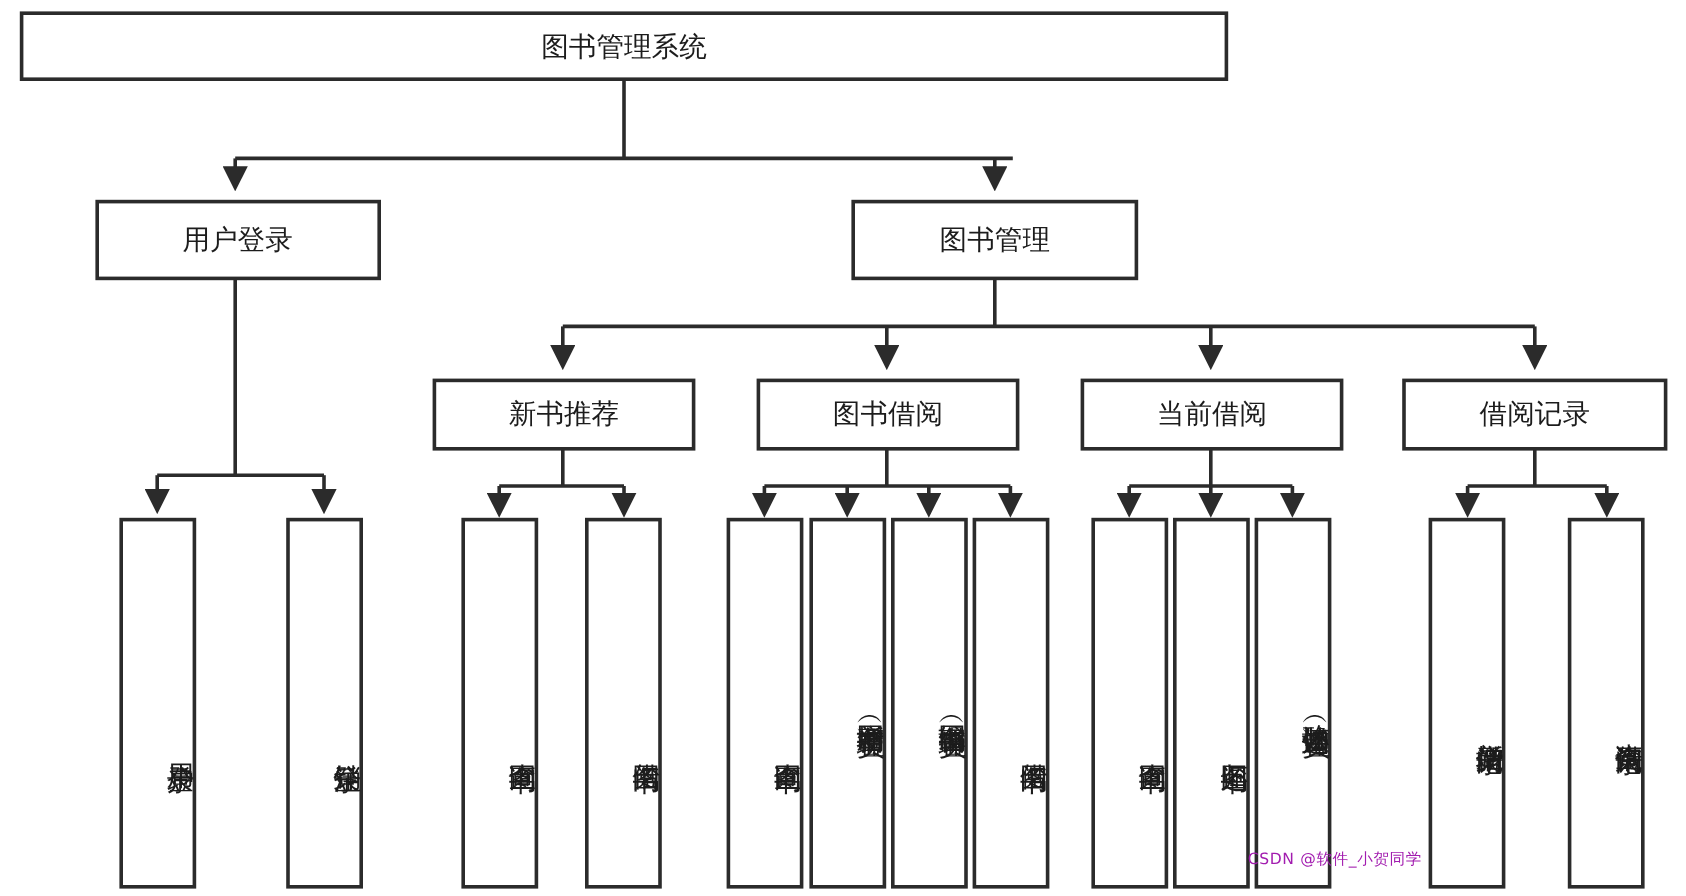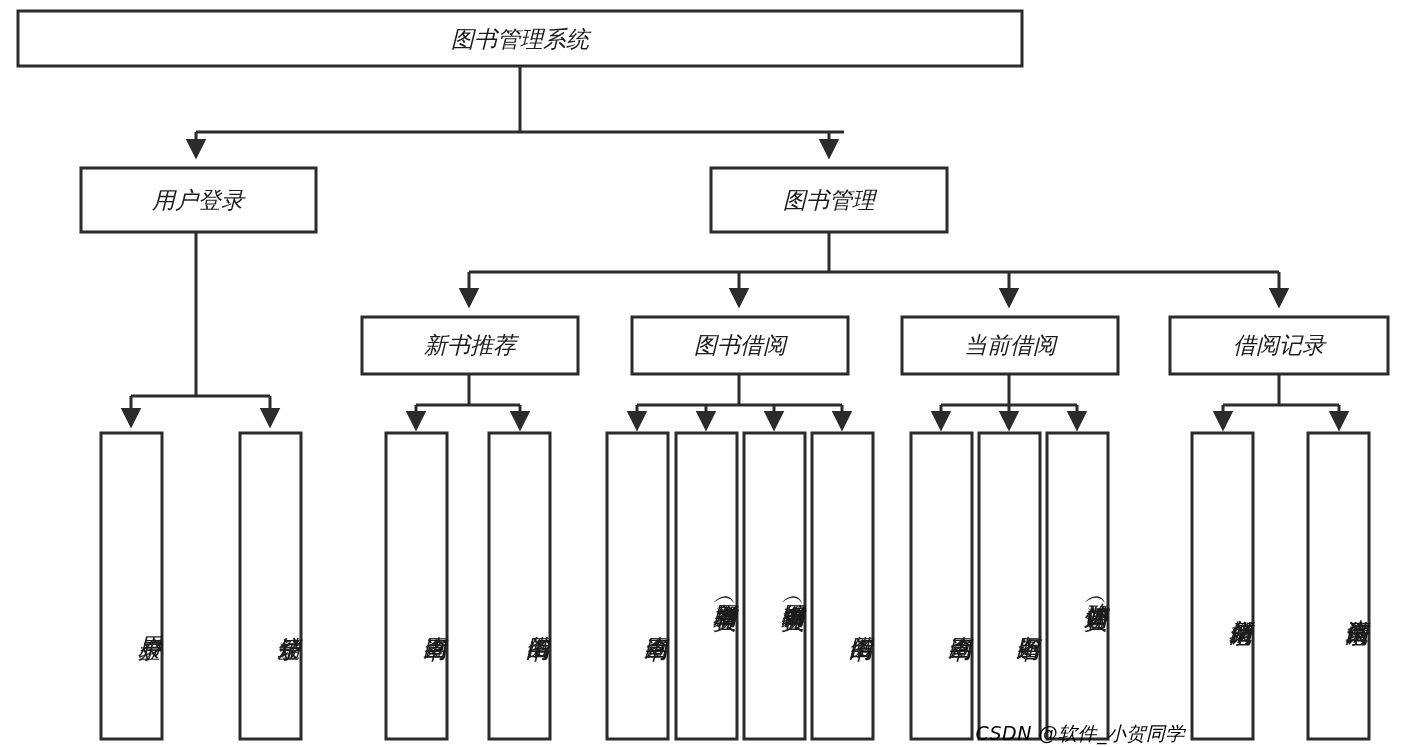--- a/index.html
+++ b/index.html
@@ -11,21 +11,20 @@
     width: 1405px;
     height: 747px;
     font-family: "DejaVu Sans", "Liberation Sans", sans-serif;
     overflow: hidden;
   }
   #diagram-root {
     position: relative;
     width: 1193px;
     height: 747px;
     background: #ffffff;
-    font-style: italic;
   }
   svg#tree-svg {
     position: absolute;
     top: 0;
     left: 0;
     width: 1405px;
     height: 747px;
   }
   .node-rect {
     fill: #ffffff;
@@ -60,24 +59,24 @@
     letter-spacing: 1px;
     display: flex;
     align-items: flex-start;
     justify-content: center;
     white-space: nowrap;
     pointer-events: none;
   }
   .watermark {
     position: absolute;
     right: 8px;
-    bottom: 0;
-    font-family: "DejaVu Sans", "Liberation Sans", sans-serif;
-    font-size: 19px;
-    color: #000000;
+    bottom: 22px;
+    font-family: "DejaVu Sans", "Liberation Sans", sans-serif;
+    font-size: 13px;
+    color: #a21caf;
     letter-spacing: 0.5px;
     white-space: nowrap;
   }
 </style>
 </head>
 <body>
 
 <div id="diagram-root">
 
   <svg id="tree-svg" viewBox="0 0 1405 747">

